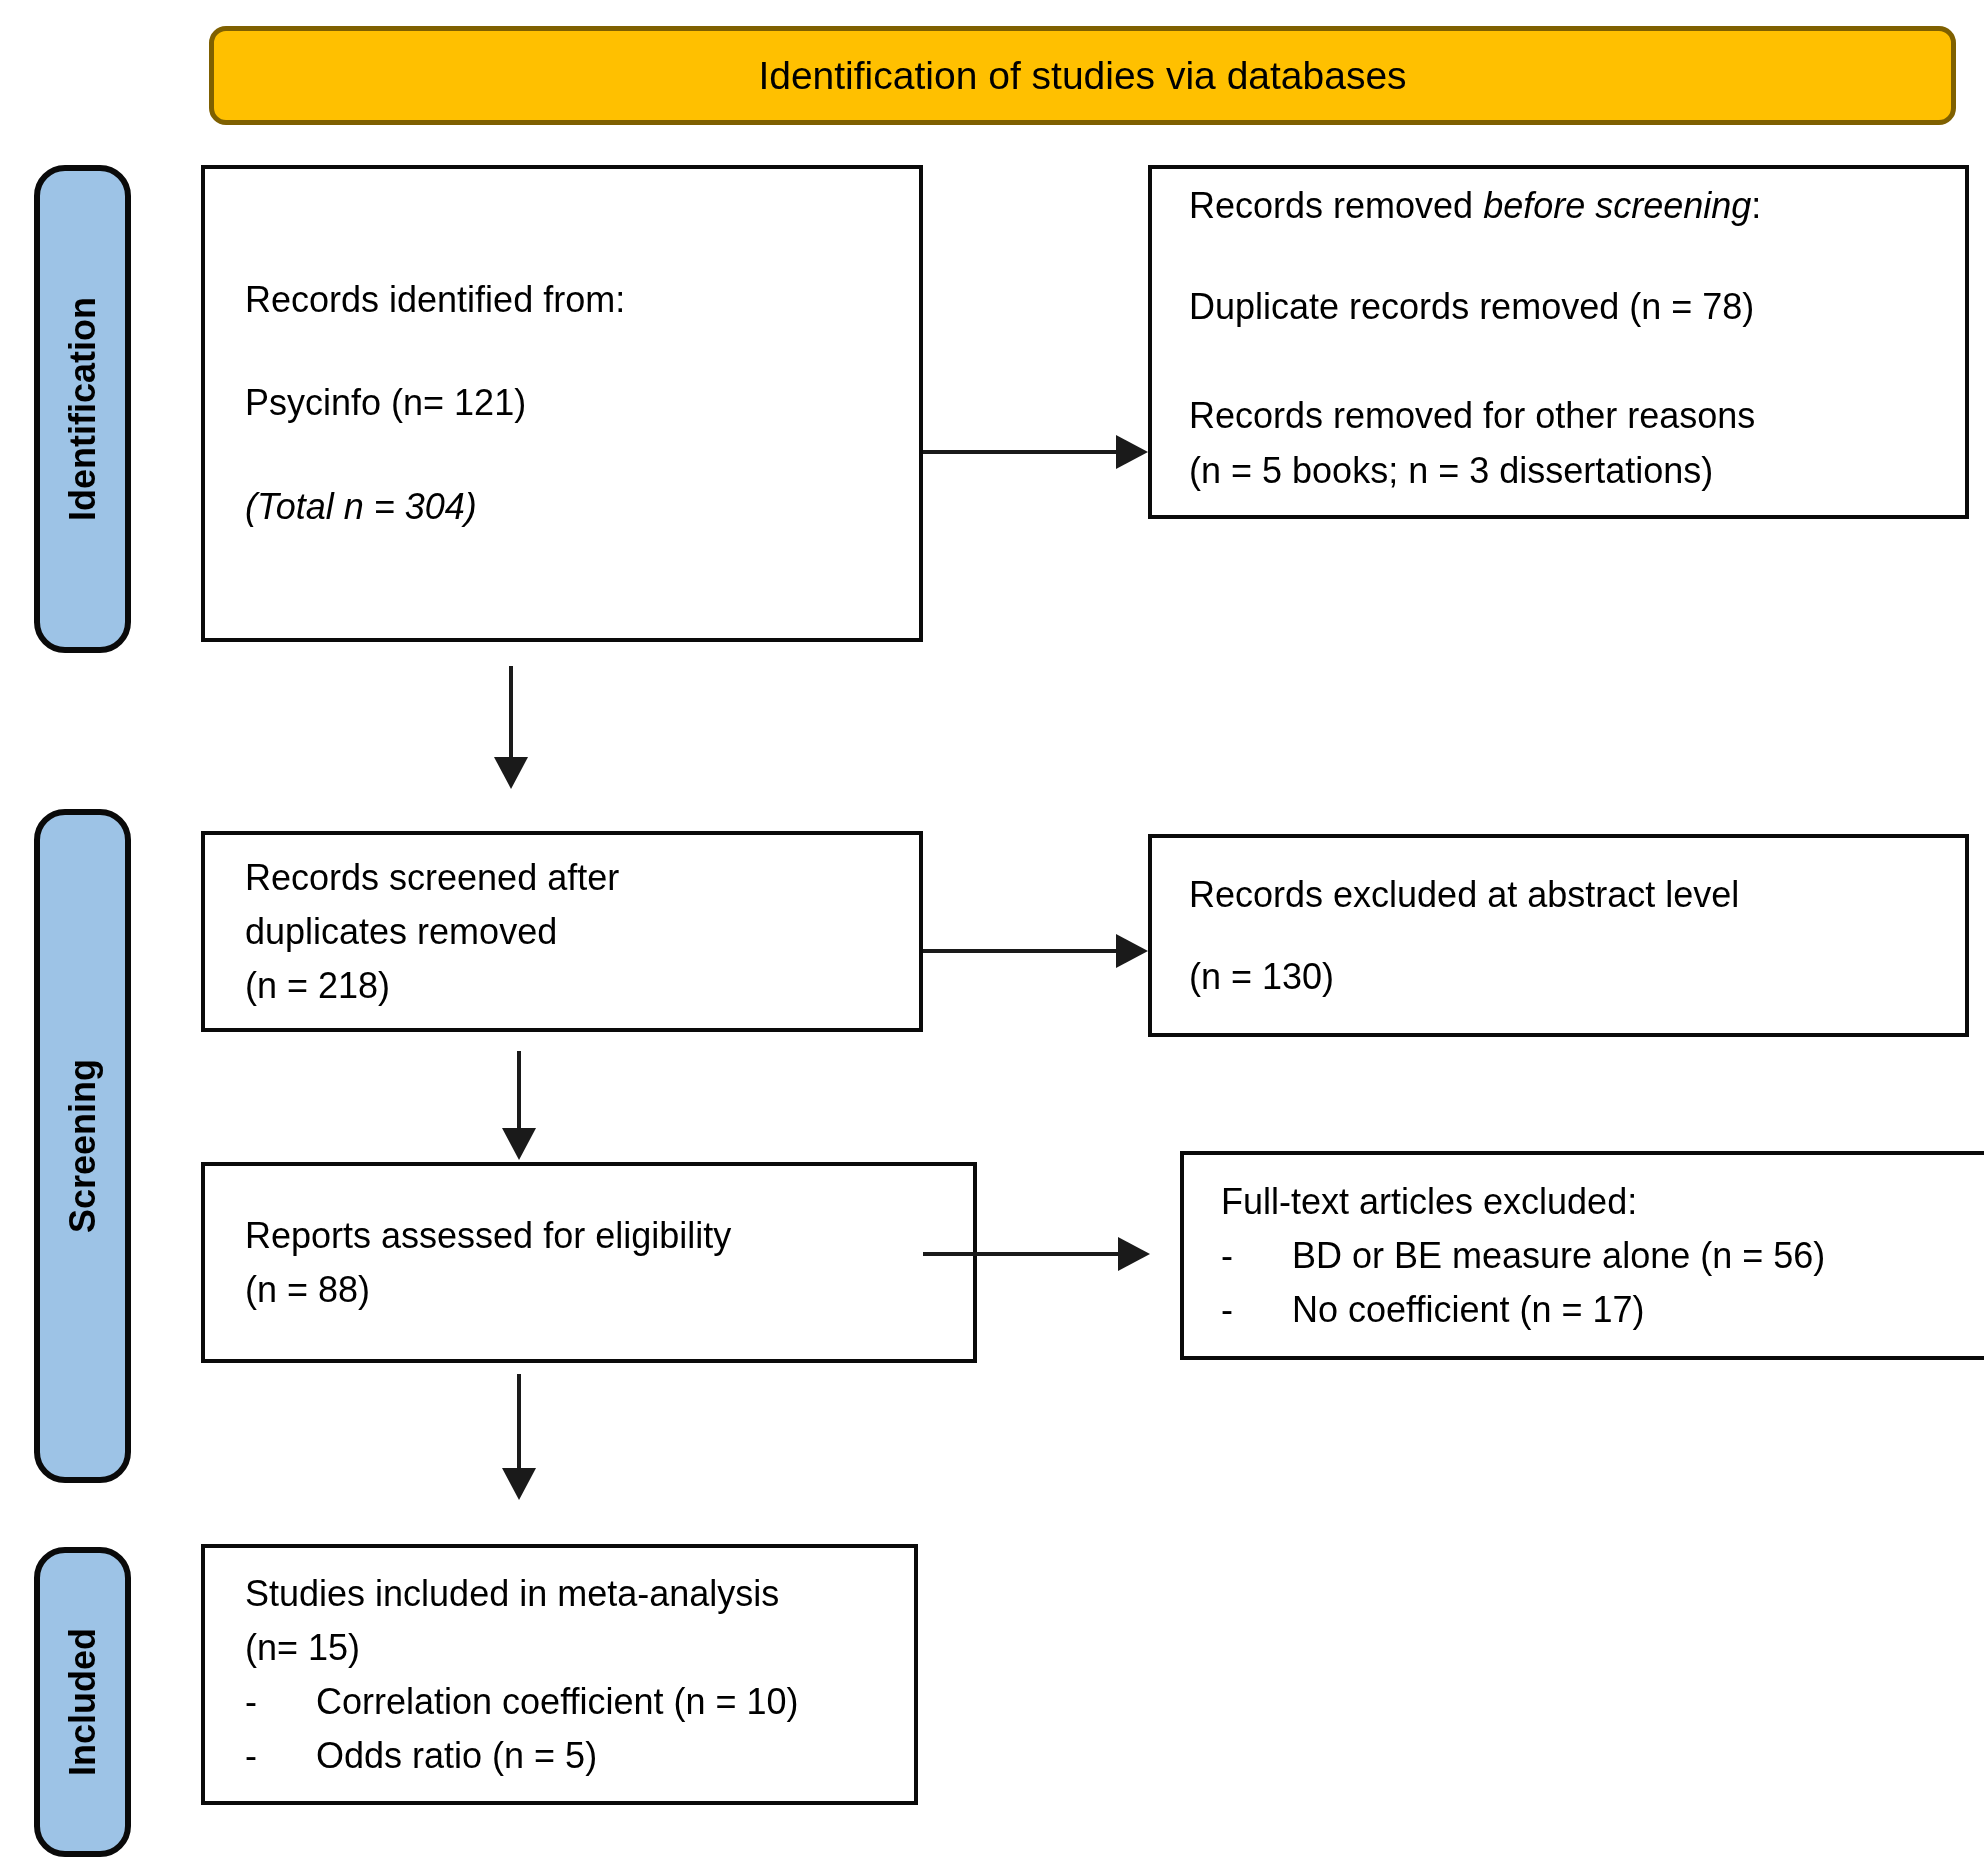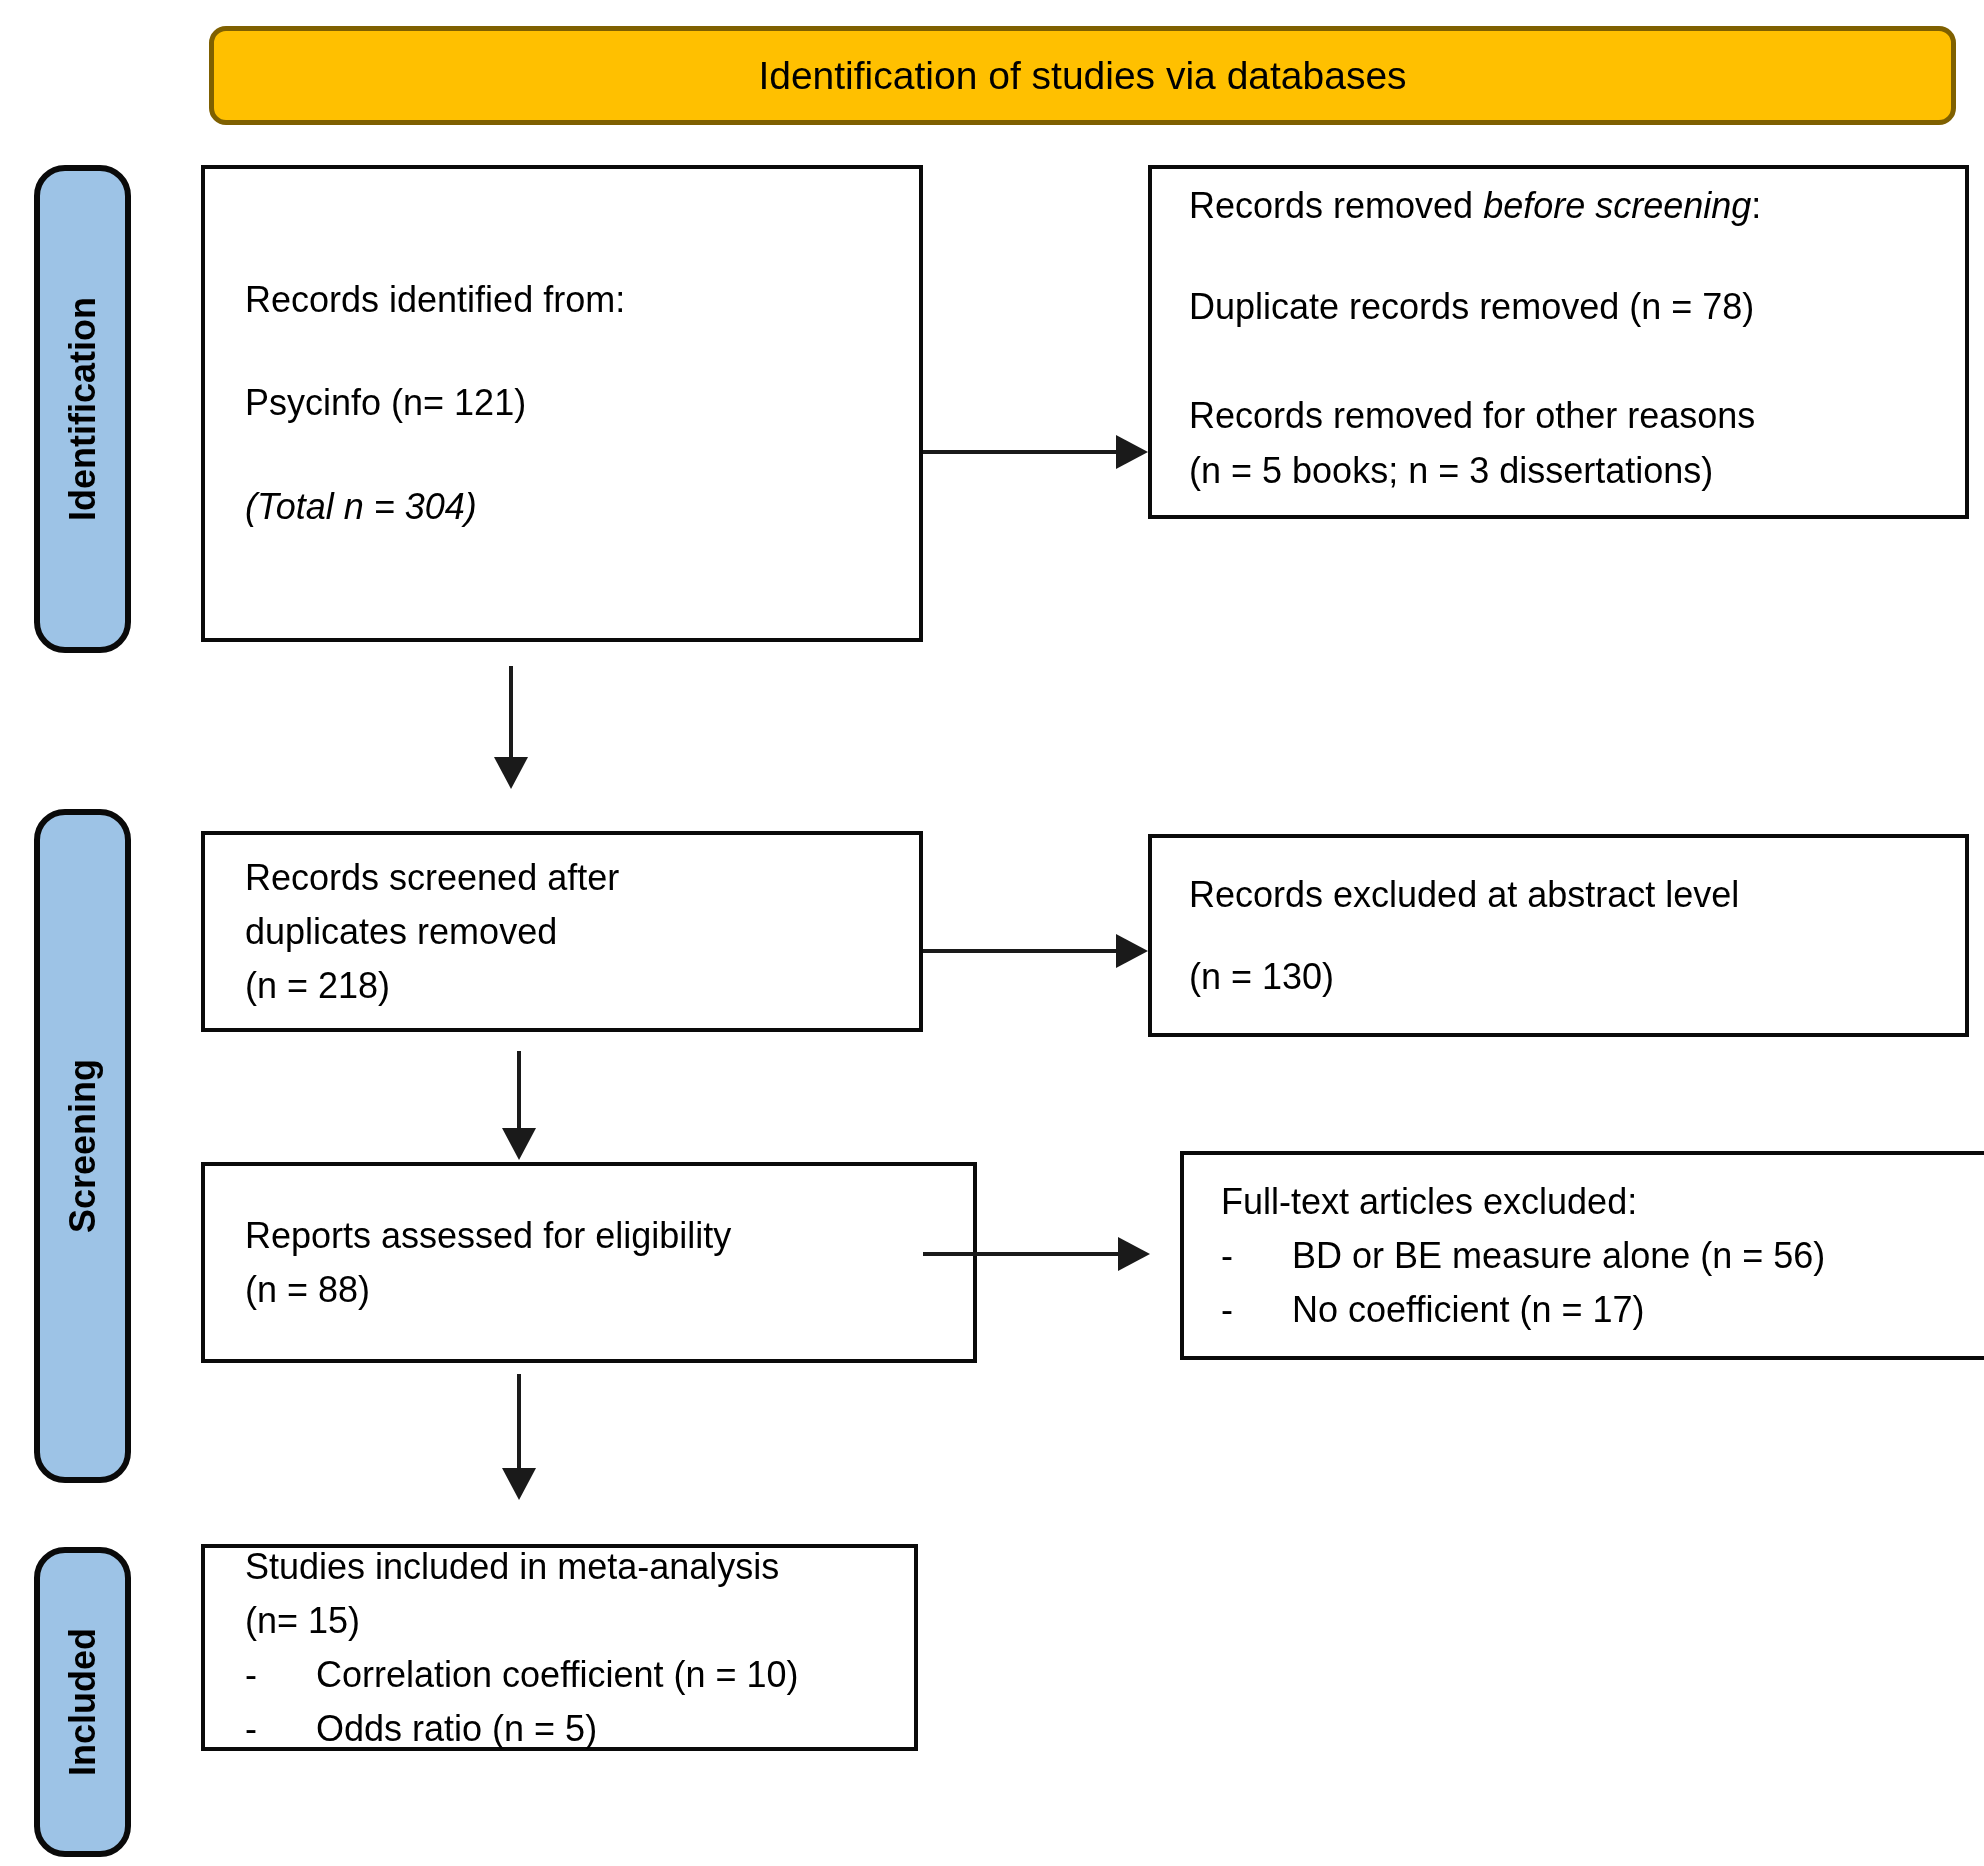--- a/index.html
+++ b/index.html
@@ -61,21 +61,21 @@
   .box p{margin:0;}
   .italic{font-style:italic;}
 
   .box-records-identified{left:201px;top:165px;width:722px;height:477px;gap:61px;line-height:1.18;}
   .box-records-removed{left:1148px;top:165px;width:821px;height:354px;gap:59px;line-height:1.18;padding-left:37px;}
   .box-records-removed .para p{line-height:1.55;}
   .box-records-screened{left:201px;top:831px;width:722px;height:201px;}
   .box-records-excluded{left:1148px;top:834px;width:821px;height:203px;padding-left:37px;gap:28px;}
   .box-reports-assessed{left:201px;top:1162px;width:776px;height:201px;}
   .box-fulltext-excluded{left:1180px;top:1151px;width:962px;height:209px;padding-left:37px;}
-  .box-studies-included{left:201px;top:1544px;width:717px;height:207px;}
+  .box-studies-included{left:201px;top:1544px;width:717px;height:261px;}
 
   .bullet-row{display:flex;}
   .bullet{flex:0 0 71px;}
   .bullet-text{flex:1 1 auto;}
 
   
   .arrow{position:absolute;}
   .arrow-h{height:34px;}
   .arrow-h .shaft{
     position:absolute;left:0;top:14.7px;height:4.3px;background:var(--arrow);

